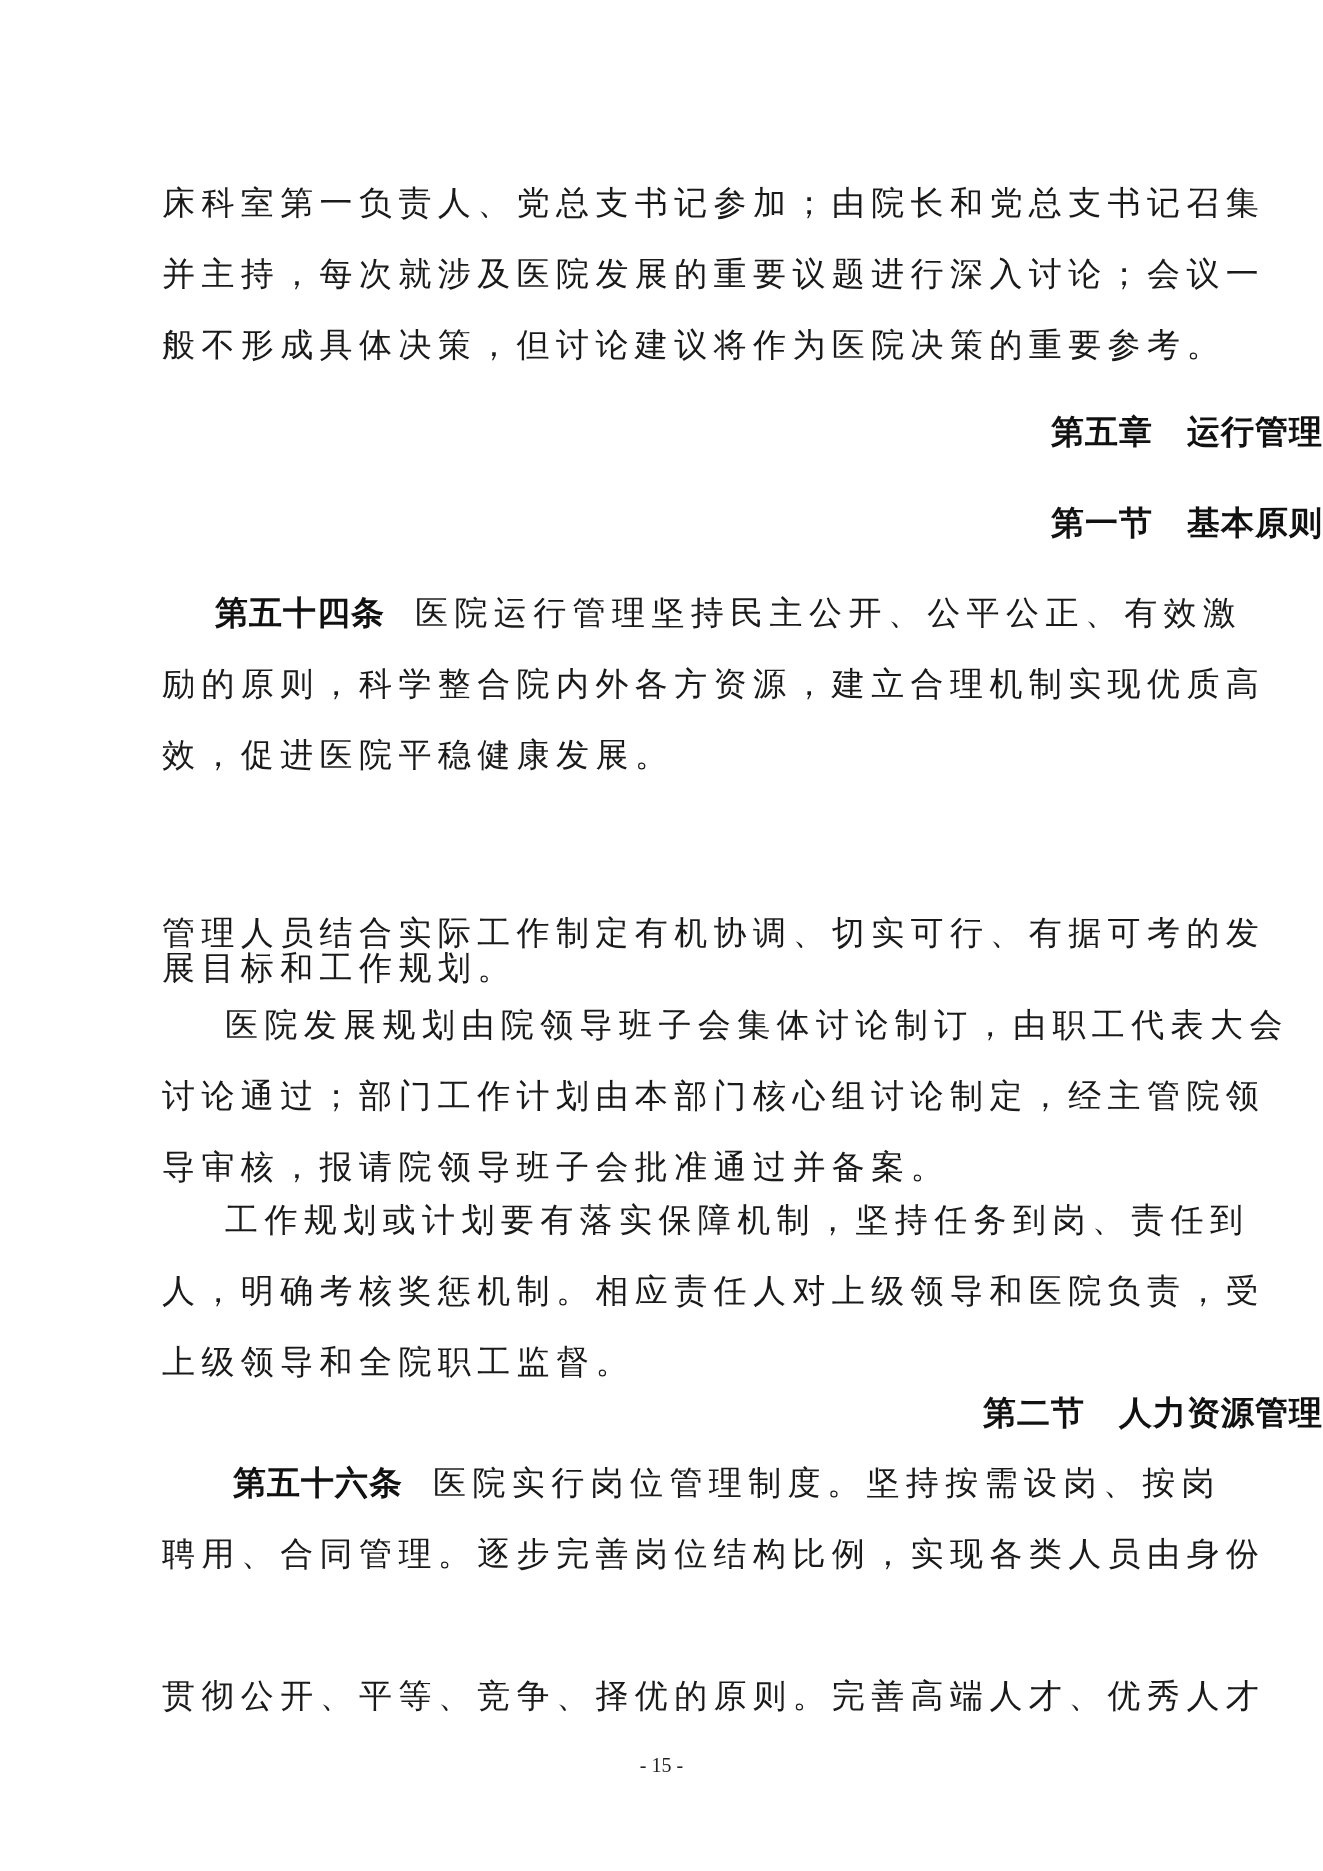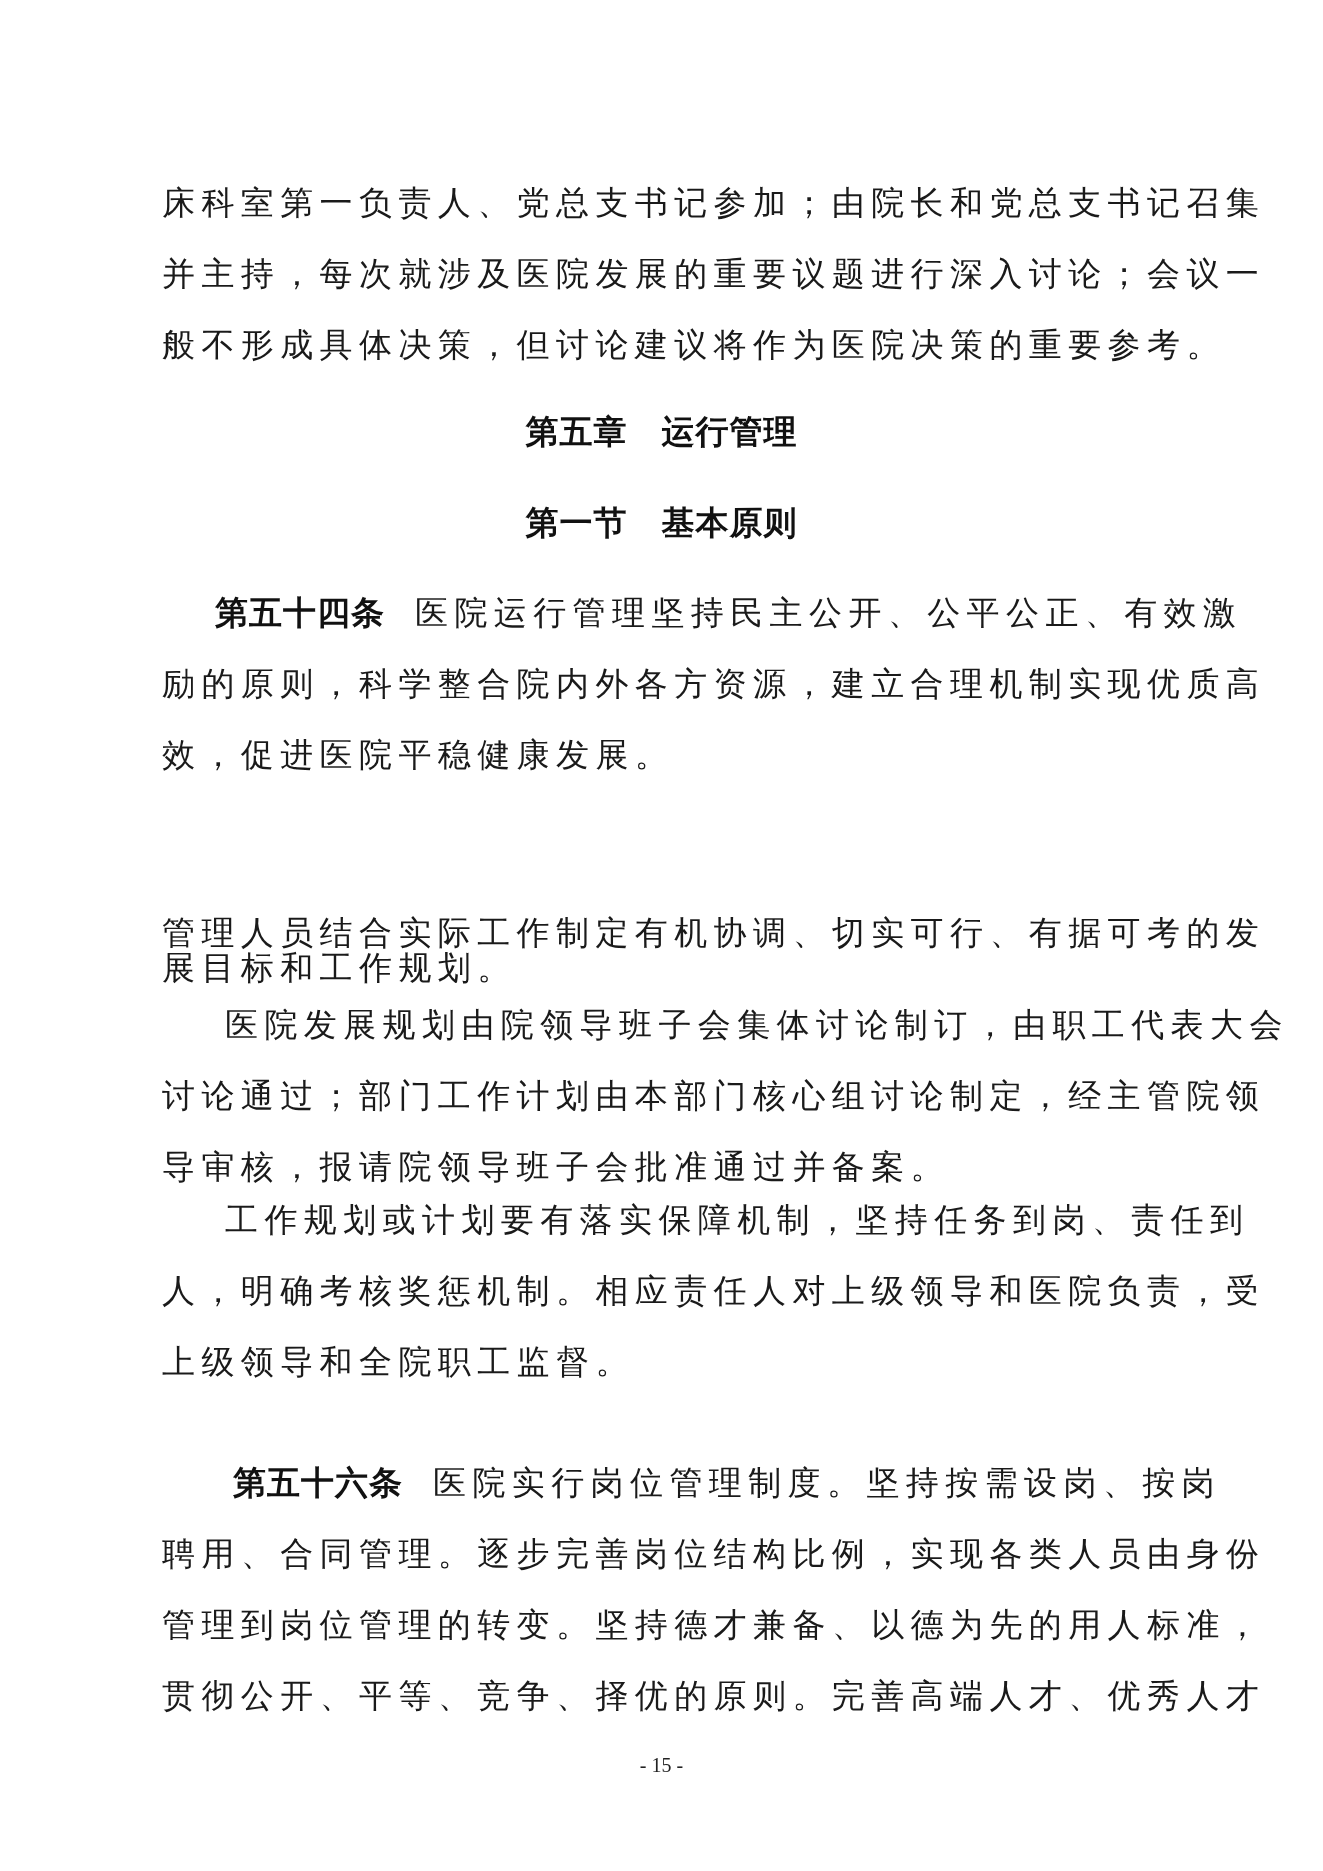--- a/index.html
+++ b/index.html
@@ -1,21 +1,21 @@
 <!DOCTYPE html>
 <html><head>
 <meta charset="utf-8">
 <style>
   html, body { margin: 0; padding: 0; background: #ffffff; }
   body { width: 1323px; height: 1871px; position: relative; overflow: hidden;
          font-family: "DejaVu Serif", "Liberation Serif", serif; color: #1a1a1a; }
   .page { position: absolute; left: 0; top: 0; width: 1323px; height: 1871px; background: #fff; border-radius: 28px; }
   .line { position: absolute; left: 162px; width: 1000px; white-space: nowrap;
           font-size: 33px; letter-spacing: 6.4px; line-height: 40px; font-weight: normal; }
-  .heading { position: absolute; left: 0; width: 1323px; text-align: center;
+  .heading { position: absolute; left: 0; width: 1323px; text-align: right;
              font-family: "DejaVu Sans", "Liberation Sans", sans-serif; font-weight: bold;
              font-size: 33px; line-height: 40px; letter-spacing: 1px; color: #111; }
   .heading .gap { display: inline-block; width: 34px; }
   .art-label { font-family: "DejaVu Sans", "Liberation Sans", sans-serif; font-weight: bold;
                letter-spacing: 1px; margin-right: 30px; color: #111; }
   .page-number { position: absolute; left: 0; width: 1323px; top: 1747px; text-align: center;
                  font-family: "Liberation Serif", "DejaVu Serif", serif; font-size: 20px; line-height: 36px; color: #222; }
 </style>
 </head>
 <body>
@@ -44,22 +44,24 @@
   <div class="line" style="top:948px;">展目标和工作规划。</div>
 
   <div class="line" style="top:1005px; left:225px;">医院发展规划由院领导班子会集体讨论制订，由职工代表大会</div>
   <div class="line" style="top:1076px;">讨论通过；部门工作计划由本部门核心组讨论制定，经主管院领</div>
   <div class="line" style="top:1147px;">导审核，报请院领导班子会批准通过并备案。</div>
 
   <div class="line" style="top:1200px; left:225px;">工作规划或计划要有落实保障机制，坚持任务到岗、责任到</div>
   <div class="line" style="top:1271px;">人，明确考核奖惩机制。相应责任人对上级领导和医院负责，受</div>
   <div class="line" style="top:1342px;">上级领导和全院职工监督。</div>
 
+  <div class="heading" style="top:1393px;">
+    <span>第二节</span><span class="gap"></span><span>人力资源管理</span>
+  </div>
 
   <div class="line" style="top:1463px; left:233px;">
     <span class="art-label">第五十六条</span><span>医院实行岗位管理制度。坚持按需设岗、按岗</span>
   </div>
   <div class="line" style="top:1534px;">聘用、合同管理。逐步完善岗位结构比例，实现各类人员由身份</div>
-  <div class="line" style="top:1605px;">管理到岗位管理的转变。坚持德才兼备、以德为先的用人标准，</div>
   <div class="line" style="top:1676px;">贯彻公开、平等、竞争、择优的原则。完善高端人才、优秀人才</div>
 
   <div class="page-number">- 15 -</div>
 </div>
 
 </body></html>

